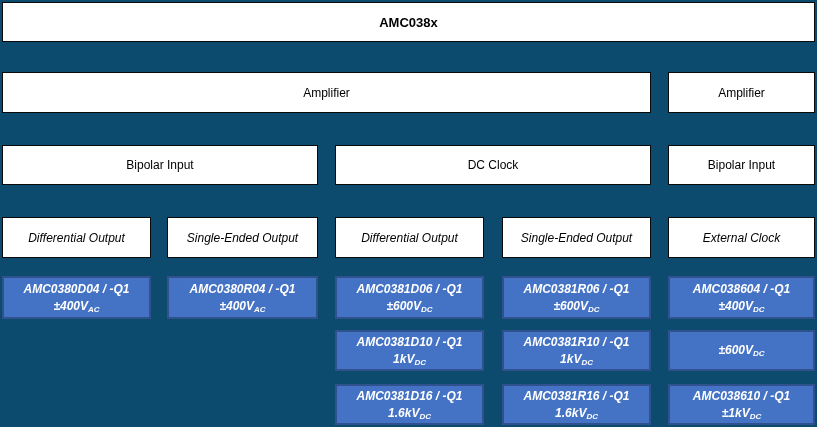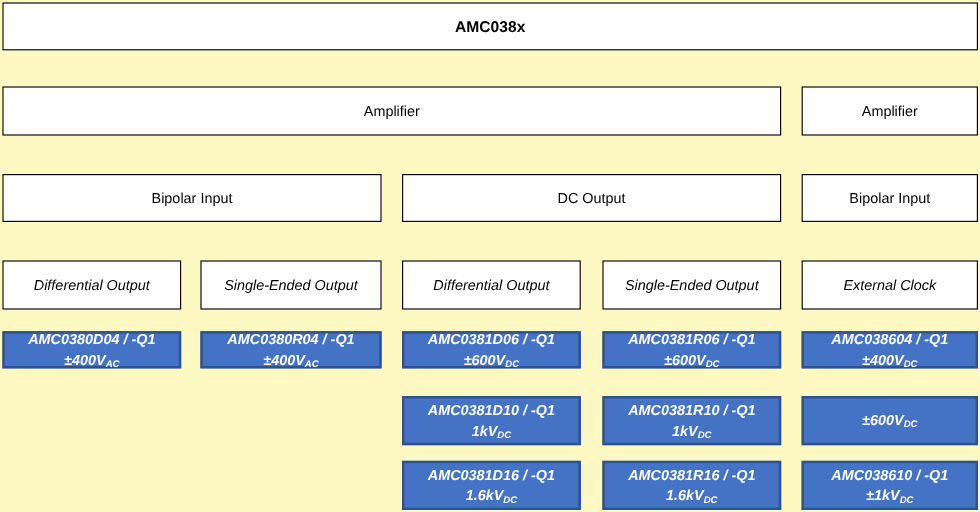--- a/index.html
+++ b/index.html
@@ -5,21 +5,21 @@
   html, body {
     margin: 0;
     padding: 0;
     background: #000;
     font-family: "Liberation Sans", sans-serif;
   }
   .canvas {
     position: relative;
     width: 817px;
     height: 427px;
-    background: #fef9c3;
+    background: #0c4a6e;
     overflow: hidden;
   }
   .box {
     position: absolute;
     box-sizing: border-box;
     display: flex;
     align-items: center;
     justify-content: center;
     text-align: center;
   }
@@ -53,42 +53,42 @@
   .c1 { left: 2px;   width: 149px; }
   .c2 { left: 167px; width: 151px; }
   .c3 { left: 335px; width: 149px; }
   .c4 { left: 502px; width: 149px; }
   .c5 { left: 668px; width: 147px; }
   
   .r-title { top: 2px;   height: 40px; left: 2px; width: 813px; }
   .r-l2    { top: 72px;  height: 41px; }
   .r-l3    { top: 145px; height: 40px; }
   .r-l4    { top: 217px; height: 41px; font-style: italic; }
-  .r-p1    { top: 276px; height: 31px; }
+  .r-p1    { top: 276px; height: 43px; }
   .r-p2    { top: 330px; height: 41px; }
   .r-p3    { top: 384px; height: 41px; }
   
   .span-amp { left: 2px;   width: 649px; }
   .span-mod { left: 668px; width: 147px; }
   .span-bi-l { left: 2px;   width: 316px; }
   .span-dc   { left: 335px; width: 316px; }
   .span-bi-r { left: 668px; width: 147px; }
 </style>
 </head>
 <body>
 
 <div class="canvas">
 
   <div class="box white-box title-box r-title">AMC038x</div>
 
   <div class="box white-box r-l2 span-amp">Amplifier</div>
   <div class="box white-box r-l2 span-mod">Amplifier</div>
 
   <div class="box white-box r-l3 span-bi-l">Bipolar Input</div>
-  <div class="box white-box r-l3 span-dc">DC Output</div>
+  <div class="box white-box r-l3 span-dc">DC Clock</div>
   <div class="box white-box r-l3 span-bi-r">Bipolar Input</div>
 
   <div class="box white-box r-l4 c1">Differential Output</div>
   <div class="box white-box r-l4 c2">Single-Ended Output</div>
   <div class="box white-box r-l4 c3">Differential Output</div>
   <div class="box white-box r-l4 c4">Single-Ended Output</div>
   <div class="box white-box r-l4 c5">External Clock</div>
 
   <div class="box blue-box r-p1 c1">
     <span>AMC0380D04 / -Q1</span>

